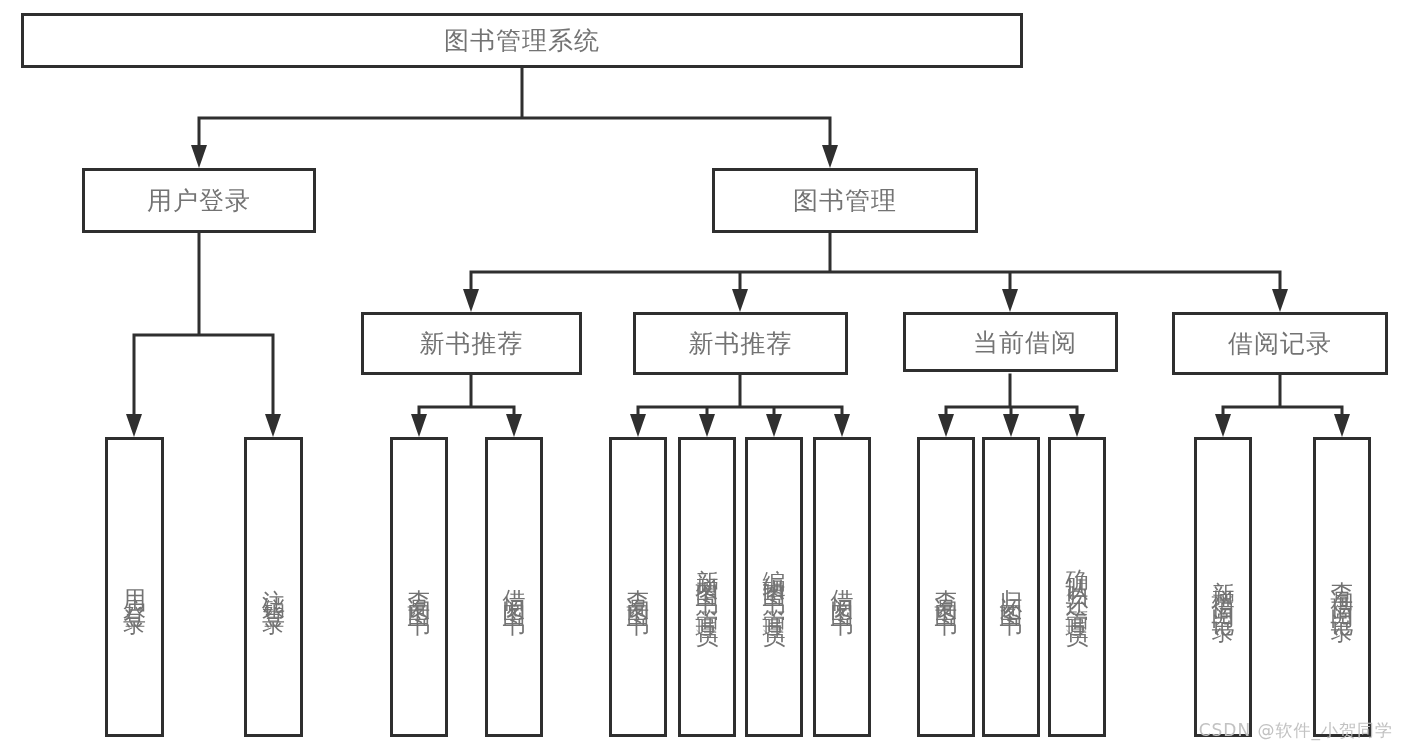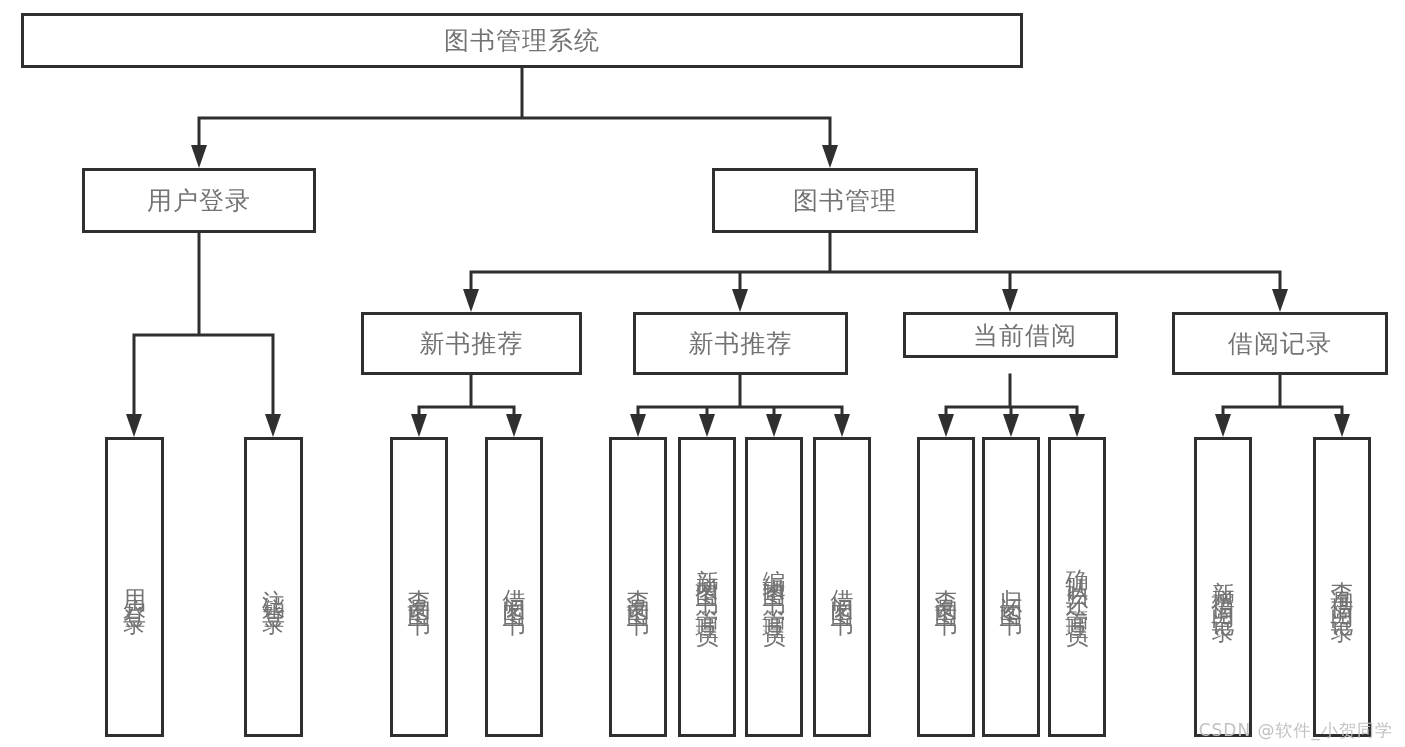--- a/index.html
+++ b/index.html
@@ -110,21 +110,21 @@
     </g>
   </svg>
 
   <div class="box h-box" style="left:21px; top:13px; width:1002px; height:55px;">图书管理系统</div>
 
   <div class="box h-box" style="left:82px; top:168px; width:234px; height:65px;">用户登录</div>
   <div class="box h-box" style="left:712px; top:168px; width:266px; height:65px;">图书管理</div>
 
   <div class="box h-box" style="left:361px; top:312px; width:221px; height:63px;">新书推荐</div>
   <div class="box h-box" style="left:633px; top:312px; width:215px; height:63px;">新书推荐</div>
-  <div class="box h-box" style="left:903px; top:312px; width:215px; height:46px;padding-left:29px;">当前借阅</div>
+  <div class="box h-box" style="left:903px; top:312px; width:215px; height:60px;padding-left:29px;">当前借阅</div>
   <div class="box h-box" style="left:1172px; top:312px; width:216px; height:63px;">借阅记录</div>
 
   <div class="box v-box" style="left:105px; top:437px; width:59px; height:300px;">用户登录</div>
   <div class="box v-box" style="left:244px; top:437px; width:59px; height:300px;">注销登录</div>
 
   <div class="box v-box" style="left:390px; top:437px; width:58px; height:300px;">查询图书</div>
   <div class="box v-box" style="left:485px; top:437px; width:58px; height:300px;">借阅图书</div>
 
   <div class="box v-box" style="left:609px; top:437px; width:58px; height:300px;">查询图书</div>
   <div class="box v-box" style="left:678px; top:437px; width:58px; height:300px;">新增图书（管理员）</div>

